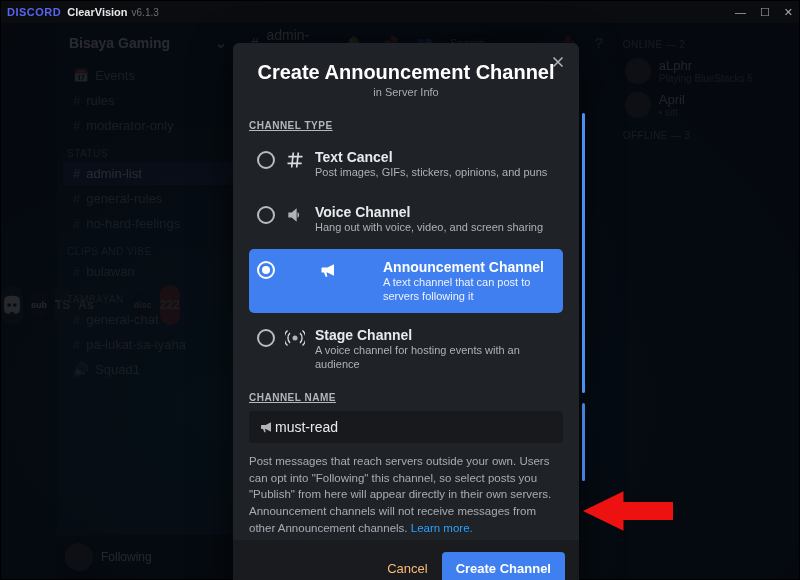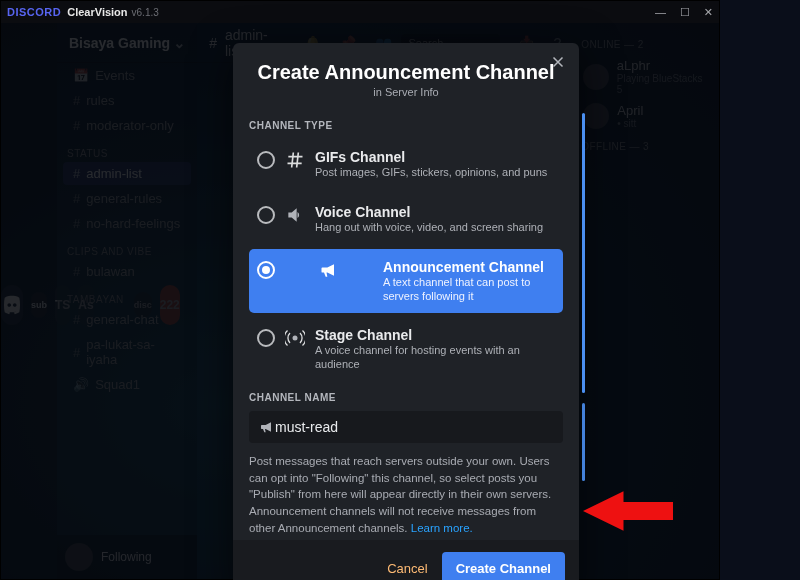--- a/index.html
+++ b/index.html
@@ -4,21 +4,21 @@
 <style>
 * { margin: 0; padding: 0; box-sizing: border-box; }
 body {
   width: 800px; height: 580px;
   font-family: "gg sans", "Helvetica Neue", Arial, sans-serif;
   background: #0a0e1a;
   overflow: hidden;
   position: relative;
 }
 .window-frame {
-  width: 720px; height: 580px;
+  width: 800px; height: 580px;
   background: radial-gradient(ellipse at 30% 70%, #0d2f3d 0%, #071521 50%, #030810 100%);
   position: relative;
   border: 1px solid #000;
 }
 .titlebar {
   height: 22px;
   background: #0b0c10;
   display: flex;
   align-items: center;
   padding: 0 6px;
@@ -114,21 +114,21 @@
   background:#4b8ff0;border-radius:2px;opacity:.9;
 }
 .modal-close{
   position:absolute;top:10px;right:12px;color:#b3b6bc;cursor:pointer;
 }
 .modal-close svg{width:18px;height:18px;fill:currentColor;}
 .modal-head{text-align:center;padding:18px 20px 6px;}
 .modal-title{font-size:20px;font-weight:700;color:#fff;}
 .modal-sub{font-size:11px;color:#a9acb3;margin-top:2px;}
 .modal-body{padding:6px 16px 0;}
-.sec-label{font-size:10px;font-weight:700;letter-spacing:.5px;color:#b4b7bd;margin:10px 0 8px;}
+.sec-label{font-size:10px;font-weight:700;letter-spacing:.5px;color:#b4b7bd;margin:10px 0 8px;text-decoration:underline;}
 .opt{
   display:flex;align-items:flex-start;gap:10px;
   padding:10px 8px;border-radius:5px;margin-bottom:4px;cursor:pointer;
 }
 .opt .radio{
   width:18px;height:18px;border:2px solid #b9bbbe;border-radius:50%;
   margin-top:2px;flex:0 0 auto;position:relative;
 }
 .opt.sel{background:#3f7ff0;gap:44px;}
 .opt.sel .radio{border-color:#fff;}
@@ -316,21 +316,21 @@
       <div class="sec-label">CHANNEL TYPE</div>
 
       <div class="opt">
         <div class="radio"></div>
         <div class="ico">
             <svg viewBox="0 0 24 24">
               <path d="M10 3L8 21M16 3l-2 18M4 8h17M3 16h17" stroke="currentColor" stroke-width="2" fill="none"></path>
             </svg>
           </div>
         <div class="txt">
-          <div class="t">GIFs Channel</div>
+          <div class="t">Text Cancel</div>
           <div class="d">Post images, GIFs, stickers, opinions, and puns</div>
         </div>
       </div>
 
       <div class="opt">
         <div class="radio"></div>
         <div class="ico">
             <svg viewBox="0 0 24 24">
               <path d="M4 9v6h4l6 5V4L8 9H4zm13 3a4 4 0 00-2-3.5v7A4 4 0 0017 12z"></path>
             </svg>

